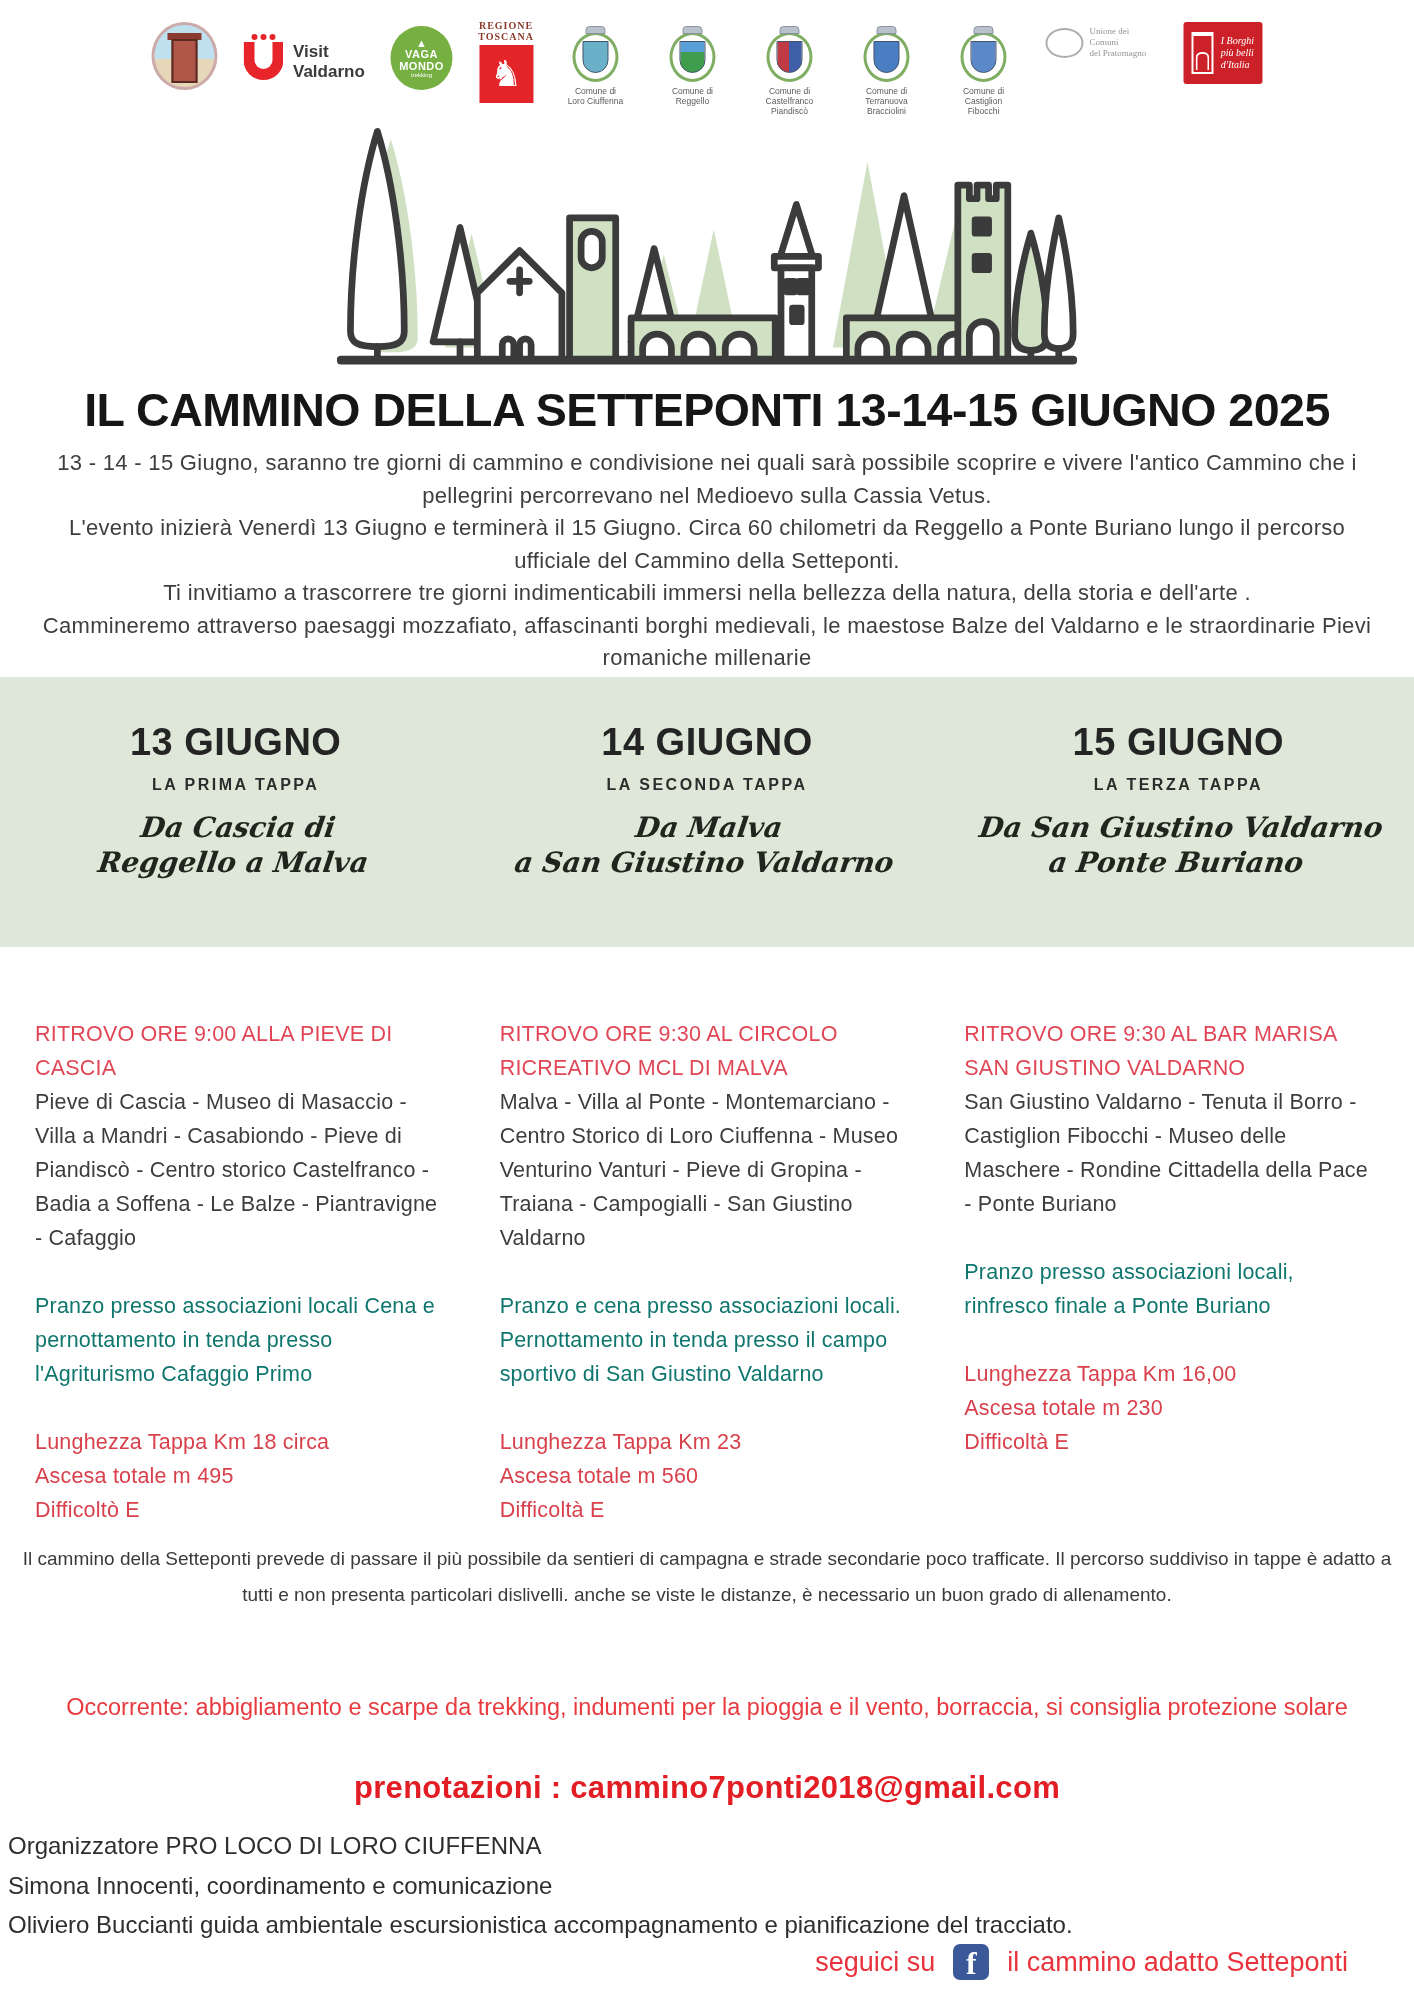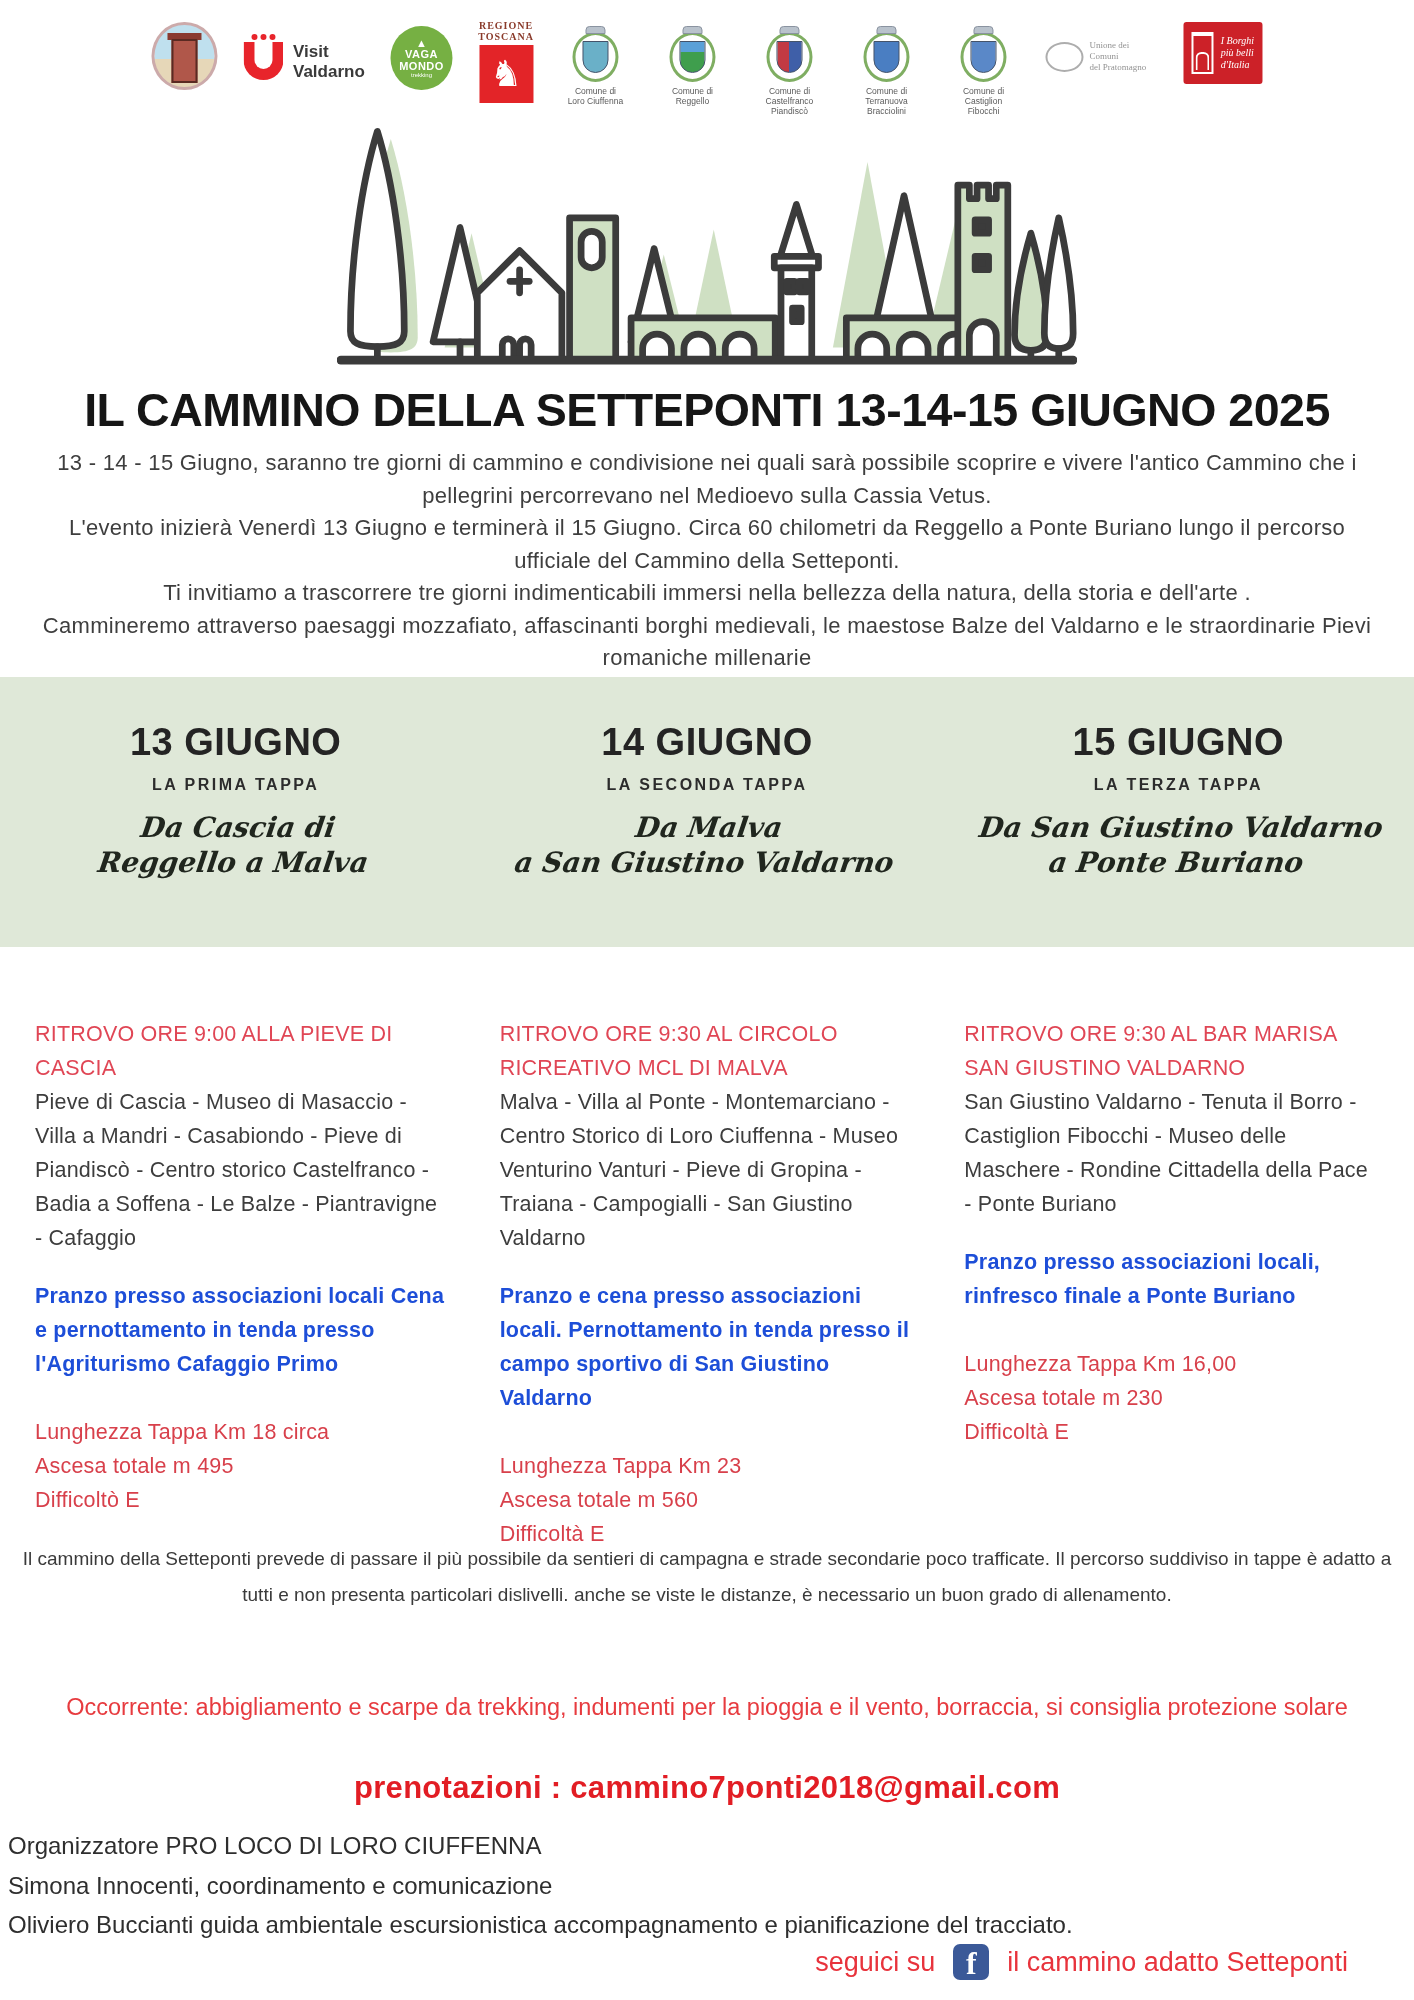--- a/index.html
+++ b/index.html
@@ -56,21 +56,21 @@
     display:flex; align-items:center; justify-content:center;
   }
   .crest-crown { position:absolute; top:-9px; left:50%; transform:translateX(-50%); width:20px; height:8px; background:#b9c2cc; border-radius:4px 4px 0 0; border:1px solid #8a93a0; }
   .crest-shield { width:26px; height:32px; border-radius:0 0 13px 13px; border:1px solid #44536a; }
   .crest-1 .crest-shield { background:#6ab0c8; }
   .crest-2 .crest-shield { background:linear-gradient(180deg,#5aa0d8 0 35%, #3f9e4d 35% 100%); }
   .crest-3 .crest-shield { background:linear-gradient(90deg,#c23a43 0 50%, #3f5fa8 50% 100%); }
   .crest-4 .crest-shield { background:#4a7ec2; }
   .crest-5 .crest-shield { background:linear-gradient(180deg,#5a88c8 0 100%); }
   .crest-caption { margin-top:4px; font-size:8.5px; color:#5a5a5a; line-height:10px; }
-  .logo-unione { display:flex; gap:6px; align-items:center; margin-top:26px; opacity:0.8; }
+  .logo-unione { display:flex; gap:6px; align-items:center; margin-top:12px; opacity:0.8; }
   .unione-oval { width:40px; height:30px; border:2px solid #999; border-radius:50%; }
   .unione-text { font-size:9px; color:#777; line-height:11px; font-family:"Liberation Serif",serif; }
   .logo-borghi {
     width:82px; height:62px; background:#cc2128; border-radius:3px; margin-top:8px;
     display:flex; align-items:center; justify-content:center; gap:7px; padding:6px;
   }
   .borghi-castle { width:22px; height:42px; border:2px solid #fff; border-top:4px solid #fff; position:relative; }
   .borghi-castle::after {
     content:""; position:absolute; bottom:2px; left:50%; transform:translateX(-50%);
     width:10px; height:16px; border:2px solid #fff; border-bottom:none; border-radius:6px 6px 0 0;
@@ -101,21 +101,21 @@
     font-size:28px; line-height:35px; color:#20261e; transform:skewX(-8deg); }
 
   
   #details {
     position:absolute; top:1017px; left:35px; width:1344px;
     display:grid; grid-template-columns:1fr 1fr 1fr; column-gap:50px;
     font-size:21.5px; line-height:34px; letter-spacing:0.2px;
   }
   .d-meeting { color:#e04655; }
   .d-itin { color:#3d3d3d; }
-  .d-log { color:#1d4ed8; margin-top:24px;font-weight:bold; }
+  .d-log { color:#0f766e; margin-top:34px; }
   .d-stats { margin-top:34px; color:#d8404b; }
 
   
   #closing { position:absolute; top:1541px; left:16px; right:16px; text-align:center;
     font-size:19px; line-height:36px; color:#3a3a3a; }
   #equipment { position:absolute; top:1688px; left:16px; right:16px; text-align:center;
     font-size:23.5px; line-height:38px; color:#e73b3f; }
   #booking { position:absolute; top:1770px; width:100%; text-align:center;
     font-size:31px; font-weight:800; color:#e21d24; letter-spacing:0.3px; }
   #organizer { position:absolute; top:1826px; left:8px; right:8px;

